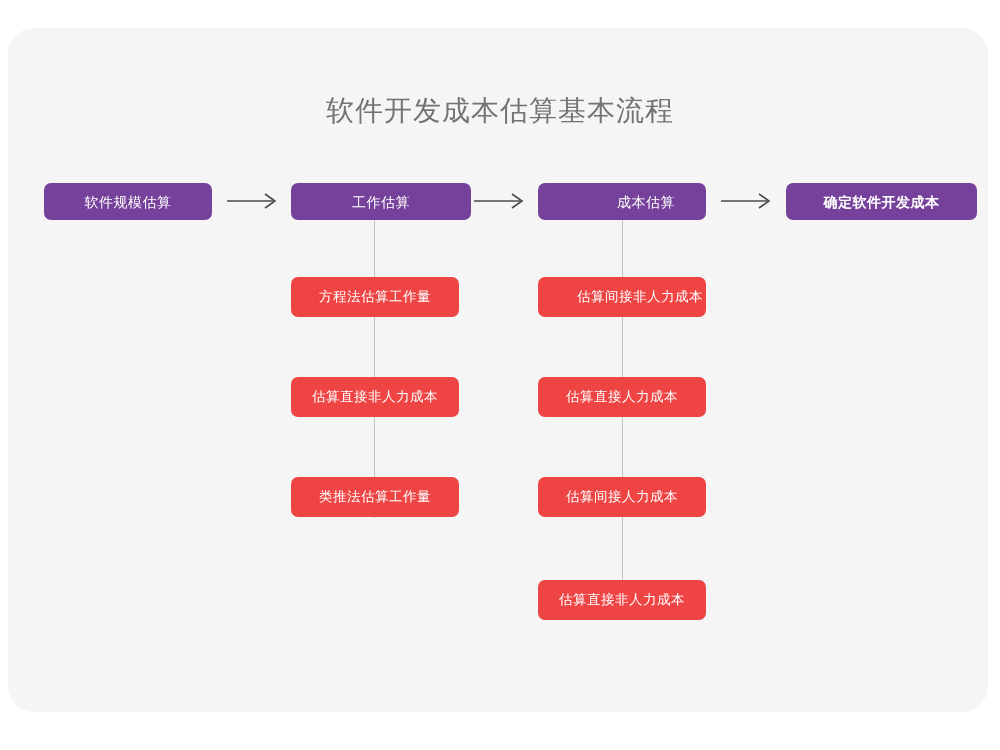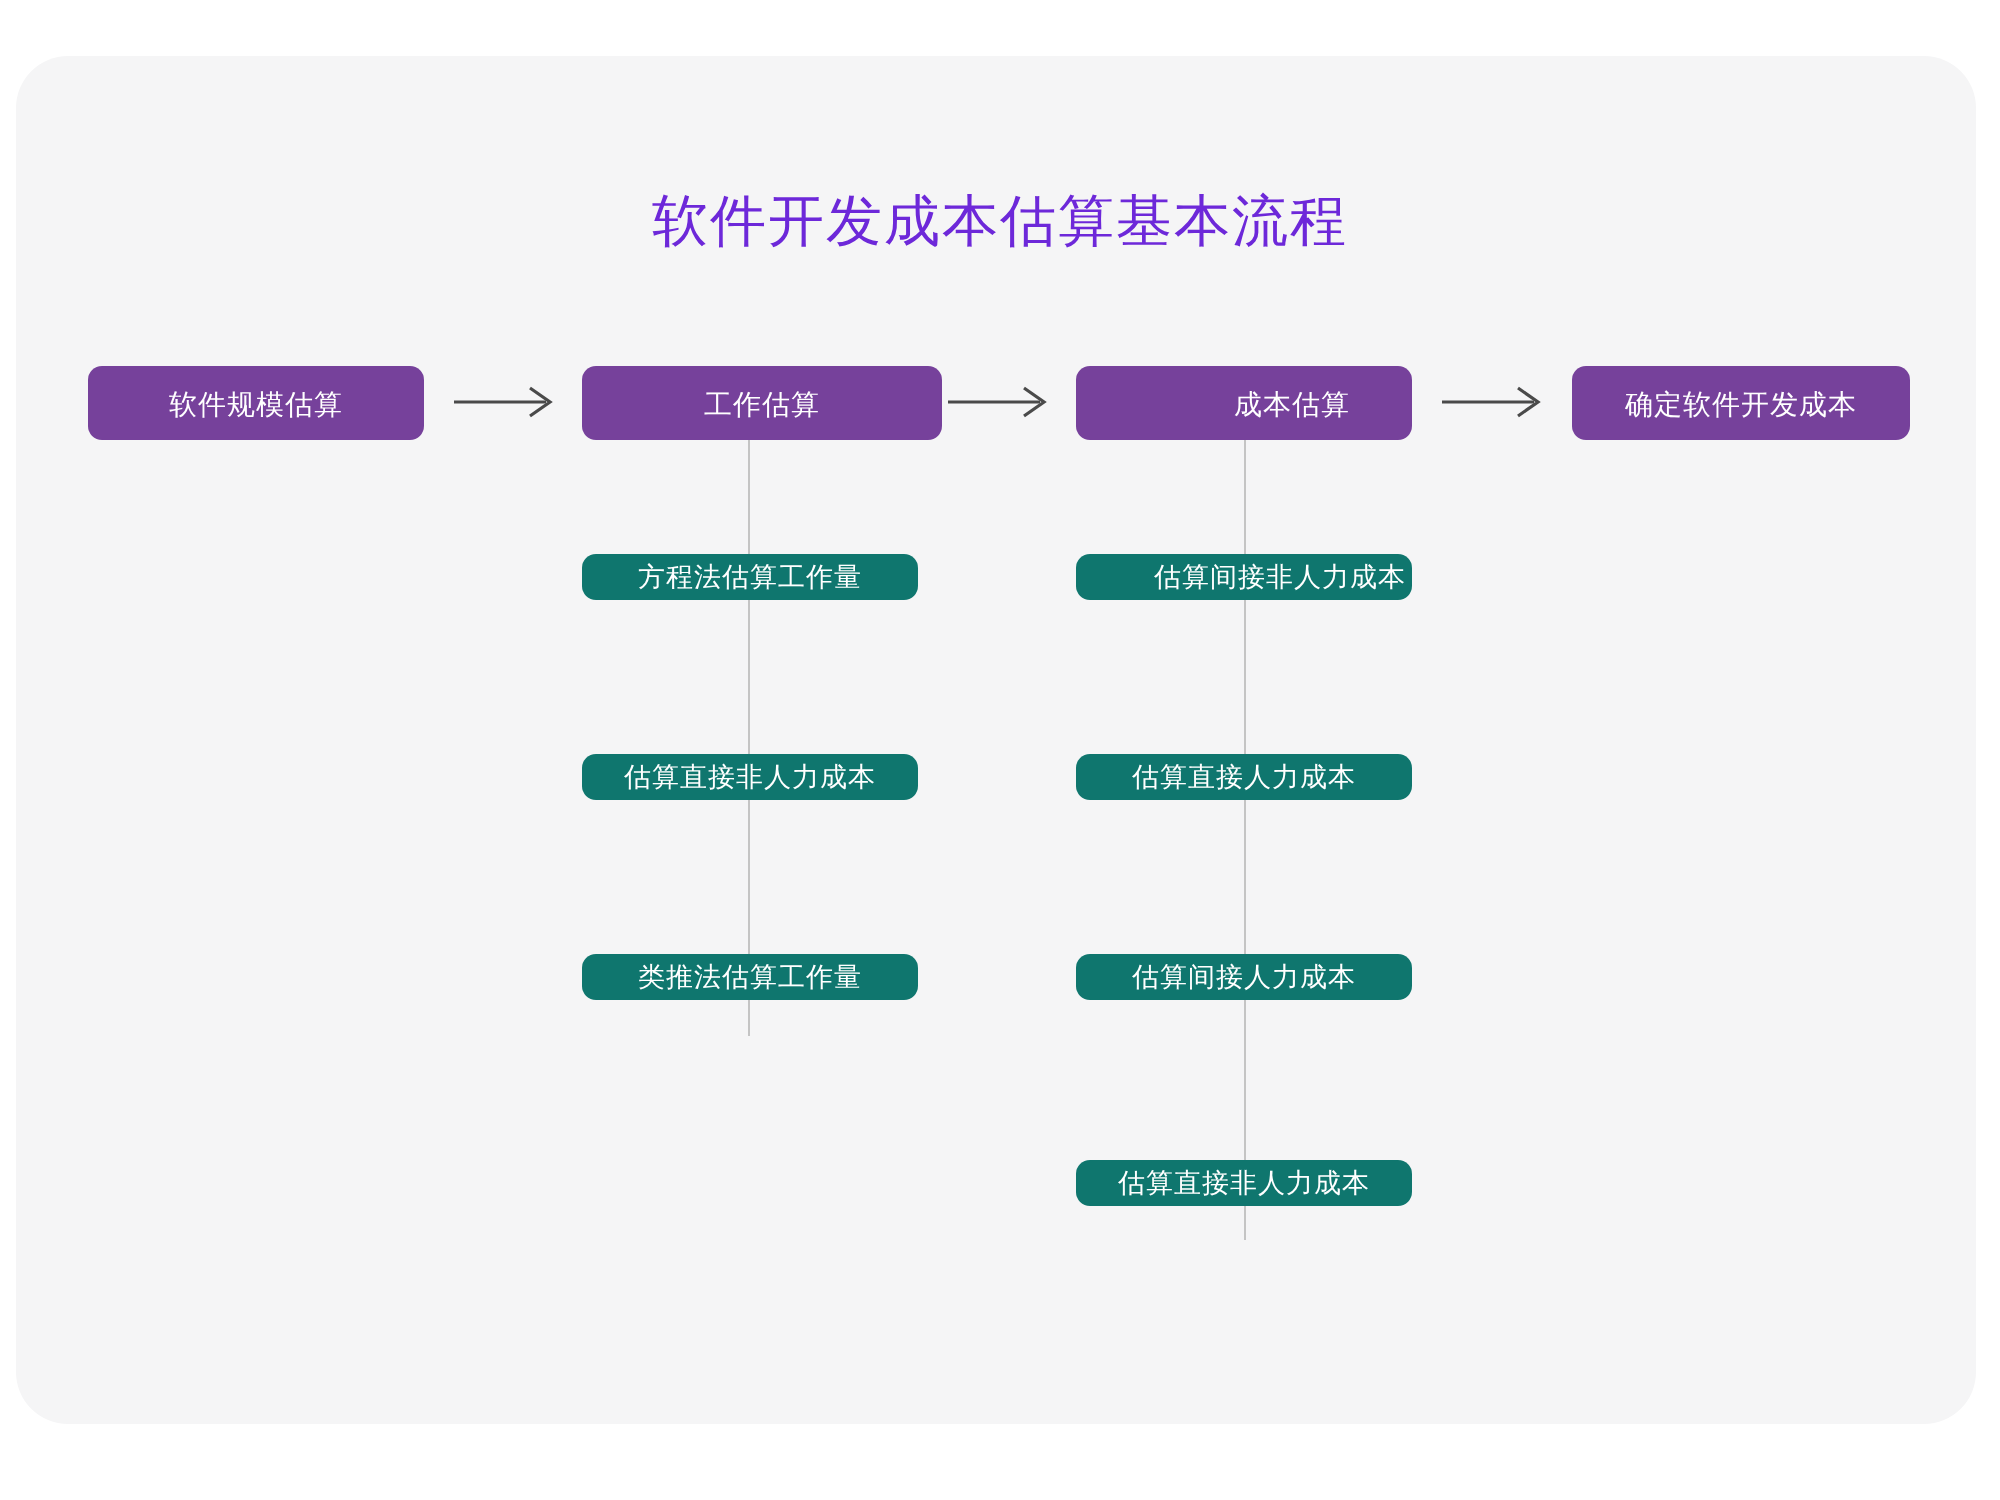--- a/index.html
+++ b/index.html
@@ -33,21 +33,21 @@
   }
 
   #title {
     position: absolute;
     left: 0;
     top: 93px;
     width: 1000px;
     text-align: center;
     font-size: 28px;
     line-height: 36px;
-    color: #6d28d9;
+    color: #737373;
     letter-spacing: 1px;
     font-weight: 400;
     white-space: nowrap;
   }
 
   
   .connector {
     position: absolute;
     width: 1px;
     background: #c4c4c4;
@@ -67,22 +67,22 @@
     white-space: nowrap;
     letter-spacing: 0.5px;
     user-select: none;
   }
   .node.primary {
     background: #76419b;
     height: 37px;
     text-align: right;
   }
   .node.secondary {
-    background: #0f766e;
-    height: 23px;
+    background: #ef4444;
+    height: 40px;
     font-size: 13.5px;
   }
 
   
   .arrow {
     position: absolute;
     height: 24px;
     display: flex;
     align-items: center;
     justify-content: center;
@@ -126,21 +126,21 @@
 
   <div class="node primary" style="left:538px; top:183px; width:168px;padding-left:48px;">成本估算</div>
 
   <div class="arrow" style="left:718px; top:189px; width:58px;">
     <svg width="56" height="20" viewBox="0 0 56 20" aria-hidden="true">
       <line x1="2" y1="10" x2="48" y2="10" stroke="#4a4a4a" stroke-width="1.6"></line>
       <polyline points="40,3 50,10 40,17" fill="none" stroke="#4a4a4a" stroke-width="1.6"></polyline>
     </svg>
   </div>
 
-  <div class="node primary" style="left:786px; top:183px; width:169px;">确定软件开发成本</div>
+  <div class="node primary" style="left:786px; top:183px; width:191px;font-weight:bold;">确定软件开发成本</div>
 
   <div class="node secondary" style="left:291px; top:277px; width:168px;">方程法估算工作量</div>
 
   <div class="node secondary" style="left:291px; top:377px; width:168px;">估算直接非人力成本</div>
 
   <div class="node secondary" style="left:291px; top:477px; width:168px;">类推法估算工作量</div>
 
   <div class="node secondary" style="left:538px; top:277px; width:168px;padding-left:36px;">估算间接非人力成本</div>
 
   <div class="node secondary" style="left:538px; top:377px; width:168px;">估算直接人力成本</div>

